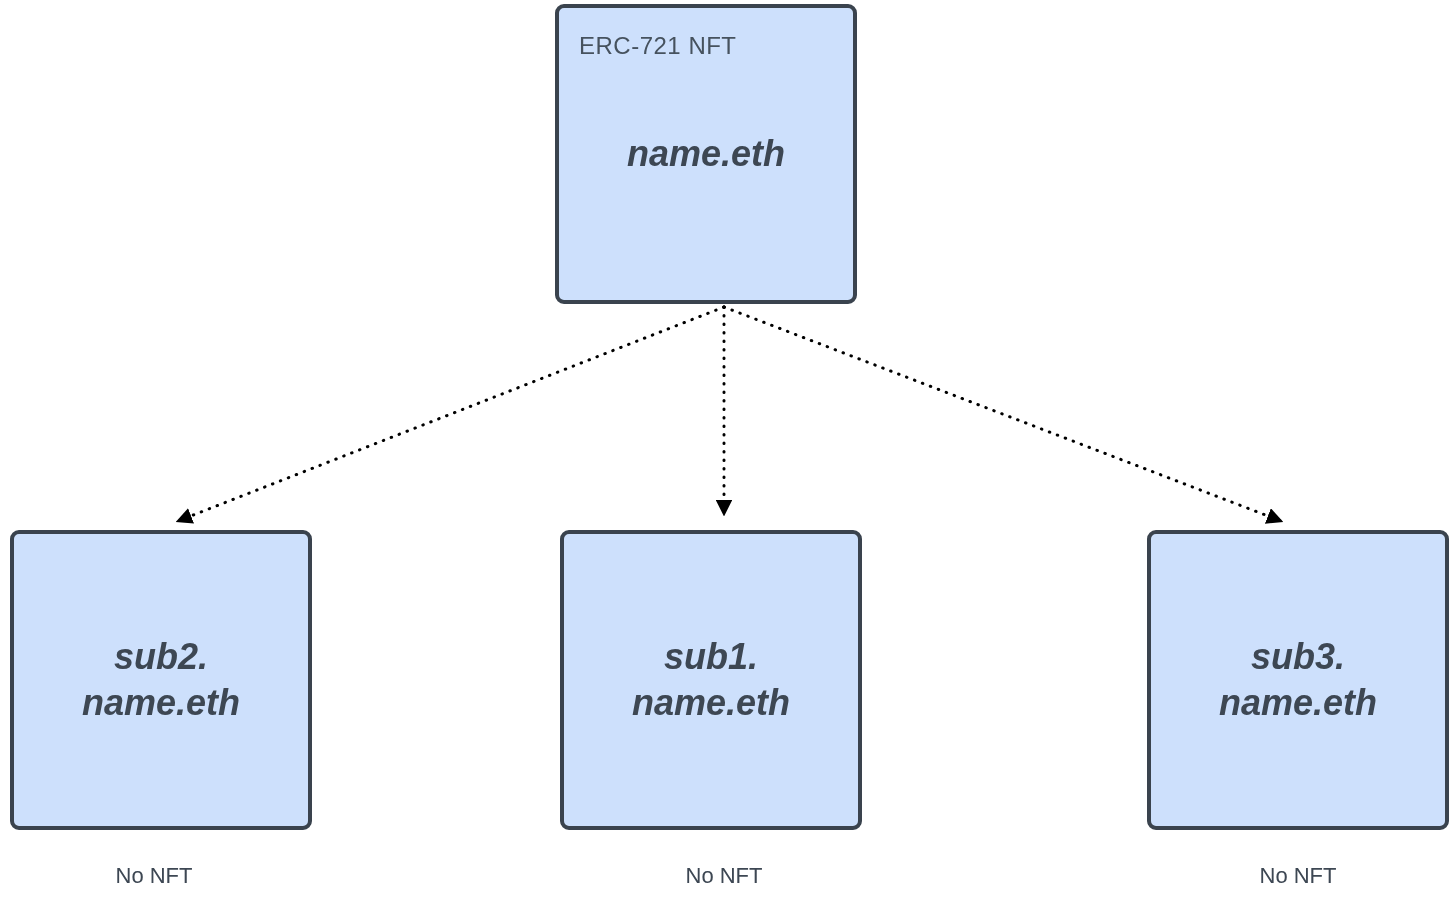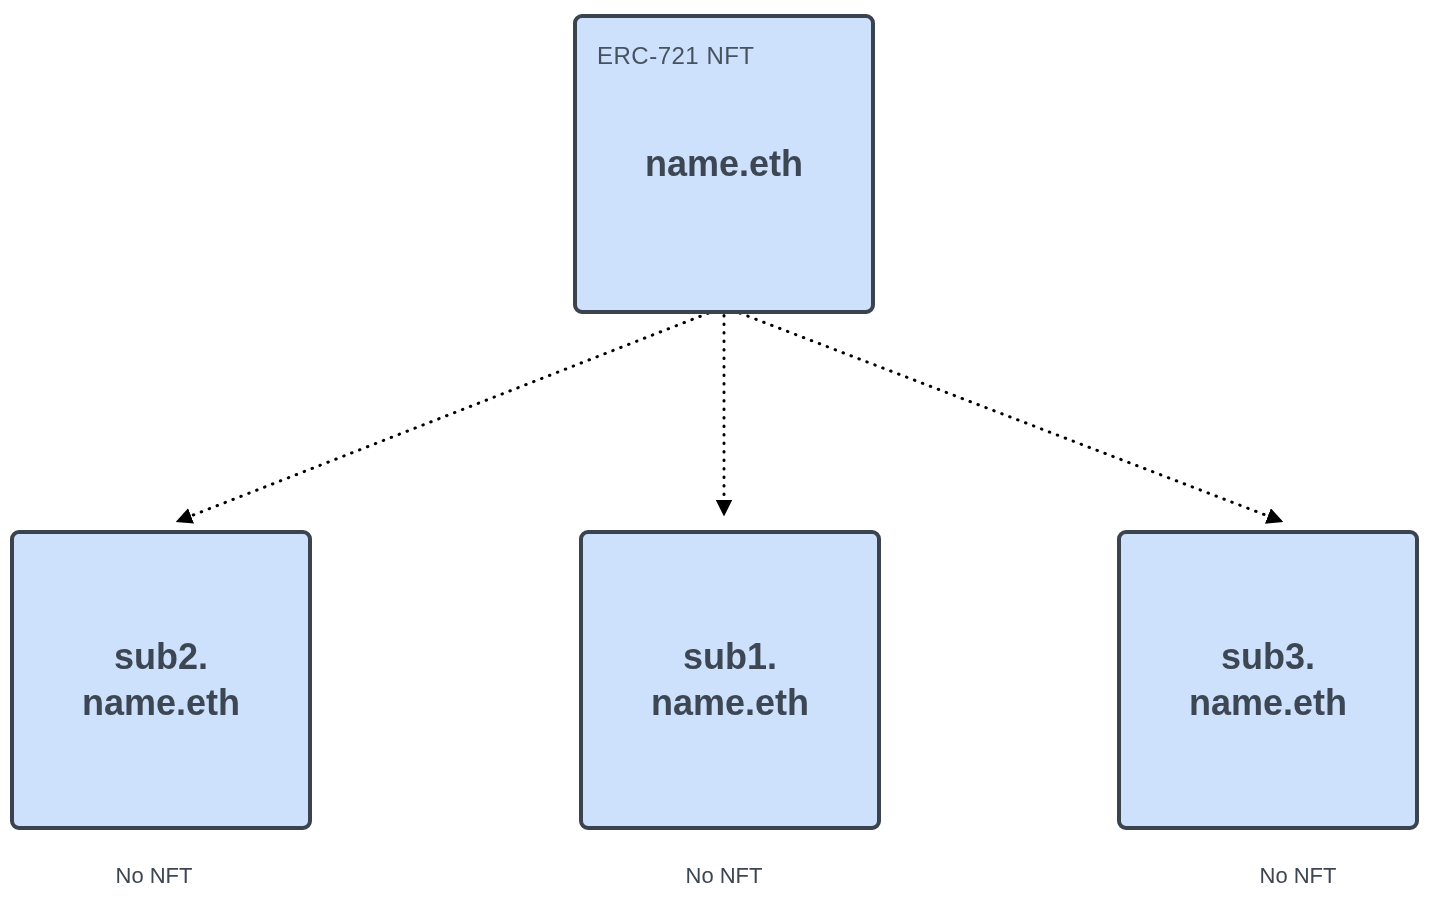--- a/index.html
+++ b/index.html
@@ -39,39 +39,40 @@
     width: 302px;
     height: 300px;
     box-sizing: border-box;
     background: var(--node-fill, #cde0fc);
     border: 4px solid var(--node-border, #3a434e);
     border-radius: 9px;
     display: flex;
     align-items: center;
     justify-content: center;
   }
-  .node-root   { left: 573px;  top: 4px; margin-top: 10px;   }
+  .node-root   { left: 555px;  top: 4px;   }
   .node-sub2   { left: 10px;    top: 530px; }
-  .node-sub1   { left: 579px;  top: 530px; }
-  .node-sub3   { left: 1117px; top: 530px; }
+  .node-sub1   { left: 560px;  top: 530px; }
+  .node-sub3   { left: 1147px; top: 530px; }
   .node-tag {
     position: absolute;
     top: 24px;
     left: 20px;
     font-size: 24px;
     font-weight: 400;
     color: var(--tag-color, #46525e);
     letter-spacing: 0.5px;
   }
   .node-label {
     font-size: 36px;
     font-weight: 700;
     color: var(--text-color, #3d4753);
     text-align: center;
     line-height: 46px;
+    font-style: italic;
   }
   .status-label {
     position: absolute;
     top: 856px;
     width: 302px;
     text-align: center;
     font-size: 22px;
     font-weight: 400;
     color: var(--text-color, #3d4753);
     line-height: 40px;

